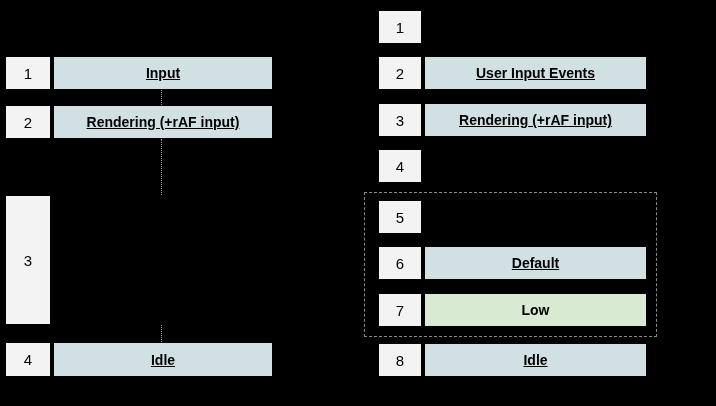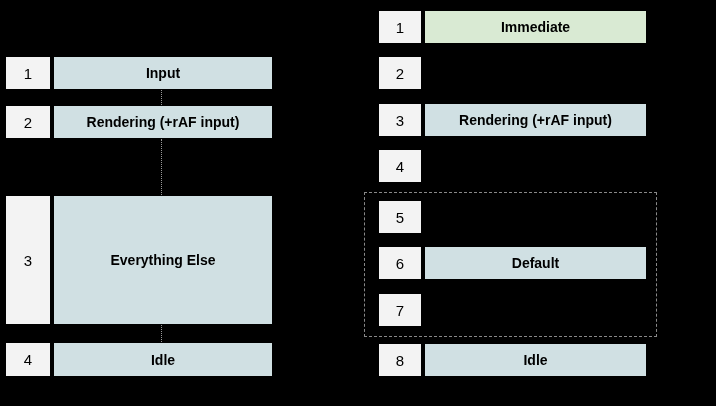--- a/index.html
+++ b/index.html
@@ -24,21 +24,21 @@
     flex:0 0 auto;
   }
   .labelcell{
     border:1px solid #000;
     display:flex;align-items:center;justify-content:center;
     font-size:14px;font-weight:700;color:#000;
     margin-left:2px;
     flex:1 1 auto;
     text-align:center;
   }
-  .blue  .labelcell{background:#d0e0e3;}
+  .blue  .labelcell{background:#d0e0e3;text-decoration:underline;}
   .green .labelcell{background:#d9ead3;}
 
   
   .lrow{left:5px;width:268px;}
   .lrow .numcell{width:44px;}
   #lr1{top:56px;height:34px;}
   #lr2{top:105px;height:34px;}
   #lr3{top:195px;height:130px;}
   #lr4{top:342px;height:35px;}
 
@@ -79,55 +79,55 @@
   <div class="row lrow blue" id="lr1">
     <div class="numcell">1</div>
     <div class="labelcell">Input</div>
   </div>
   <div class="row lrow blue" id="lr2">
     <div class="numcell">2</div>
     <div class="labelcell">Rendering (+rAF input)</div>
   </div>
   <div class="row lrow blue" id="lr3">
     <div class="numcell">3</div>
-    <div class="labelcell">Everything Else</div>
   </div>
   <div class="row lrow blue" id="lr4">
     <div class="numcell">4</div>
     <div class="labelcell">Idle</div>
   </div>
 
   <div class="connector" id="conn1"></div>
   <div class="connector" id="conn2"></div>
   <div class="connector" id="conn3"></div>
 
   <div class="group-outline"></div>
 
   <div class="row rrow green" id="rr1">
     <div class="numcell">1</div>
-    <div class="labelcell">Immediate</div>
   </div>
   <div class="row rrow blue" id="rr2">
     <div class="numcell">2</div>
+    <div class="labelcell">User Input Events</div>
   </div>
   <div class="row rrow blue" id="rr3">
     <div class="numcell">3</div>
     <div class="labelcell">Rendering (+rAF input)</div>
   </div>
   <div class="row rrow green" id="rr4">
     <div class="numcell">4</div>
   </div>
   <div class="row rrow green" id="rr5">
     <div class="numcell">5</div>
   </div>
   <div class="row rrow blue" id="rr6">
     <div class="numcell">6</div>
     <div class="labelcell">Default</div>
   </div>
   <div class="row rrow green" id="rr7">
     <div class="numcell">7</div>
+    <div class="labelcell">Low</div>
   </div>
   <div class="row rrow blue" id="rr8">
     <div class="numcell">8</div>
     <div class="labelcell">Idle</div>
   </div>
 
 </div>
 
 </body></html>

